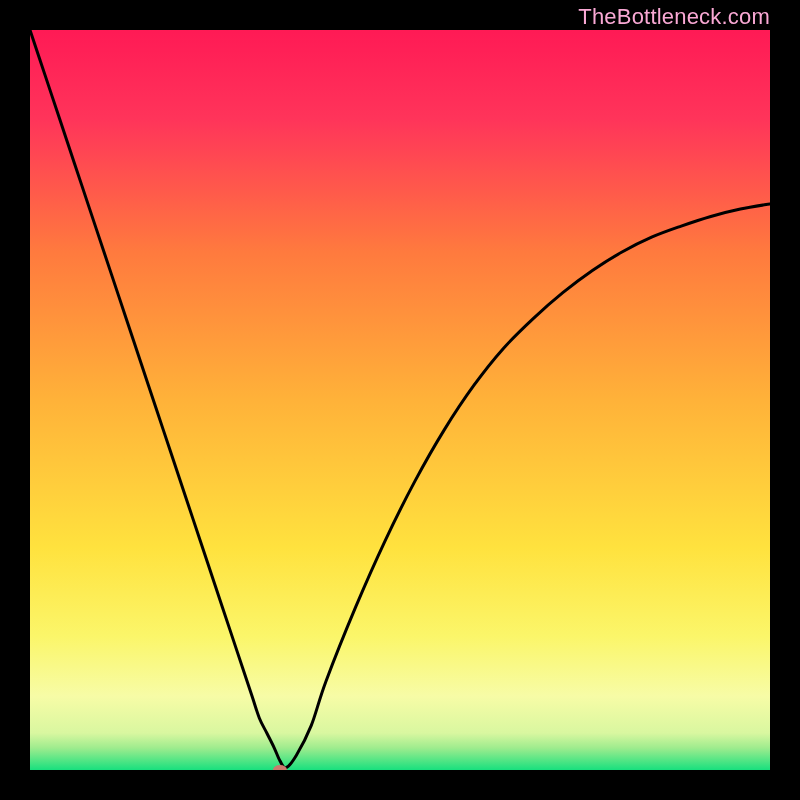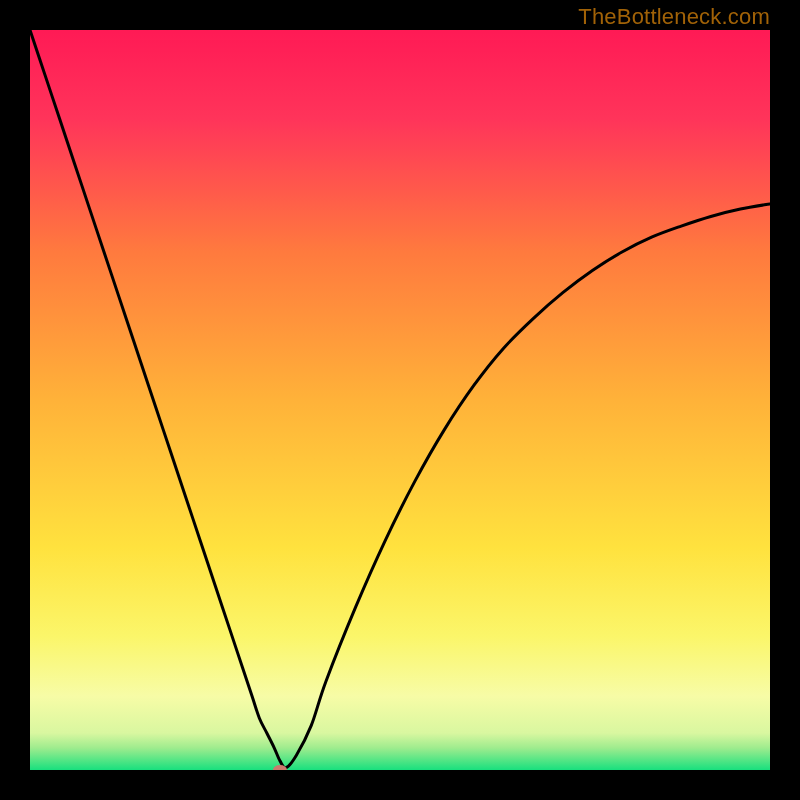--- a/index.html
+++ b/index.html
@@ -32,21 +32,21 @@
   .curve {
     position: absolute;
     inset: 0;
   }
   .watermark {
     position: absolute;
     top: 4px;
     right: 30px;
     font-size: 22px;
     font-weight: 500;
-    color: #a16207;
+    color: #f9a8d4;
     letter-spacing: 0.2px;
   }
   .marker {
     position: absolute;
     border-radius: 50% / 50%;
   }
 </style>
 </head>
 <body>
 

